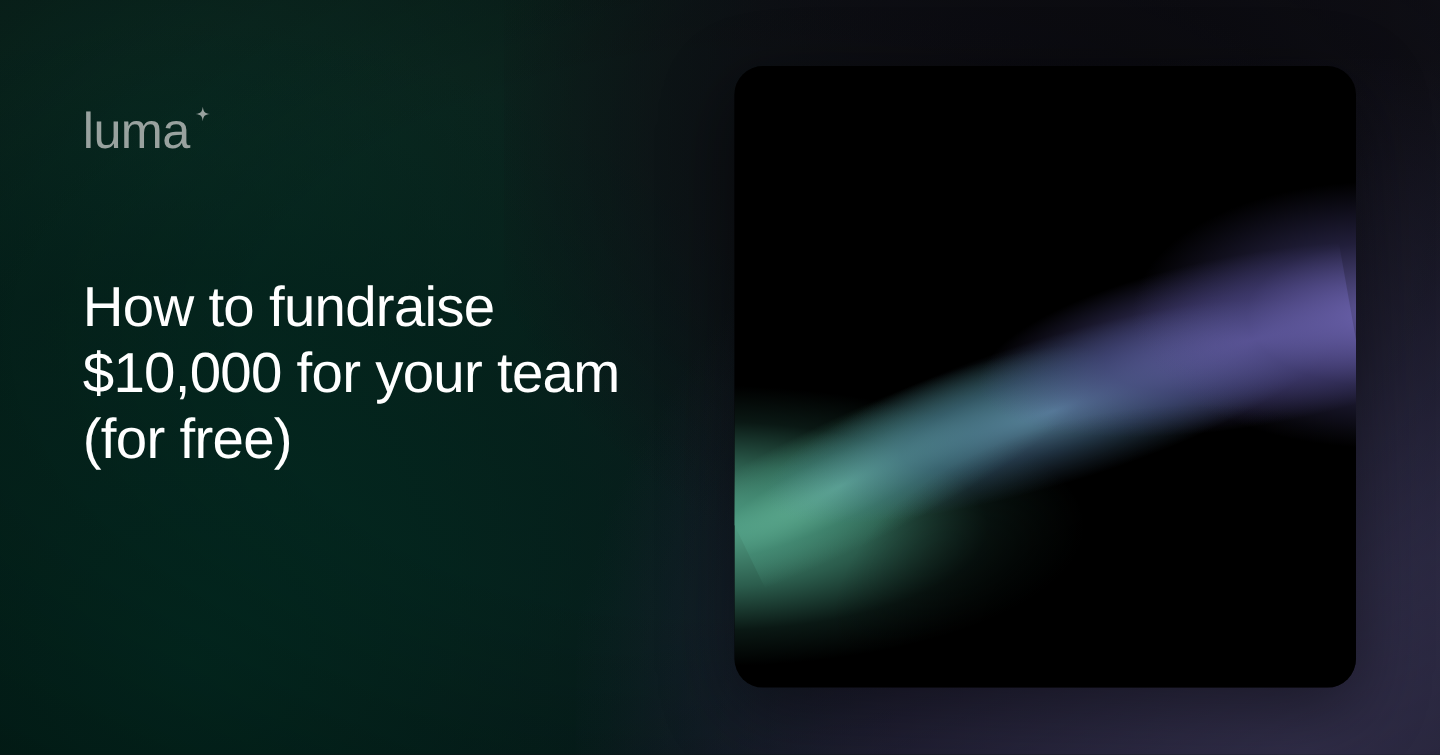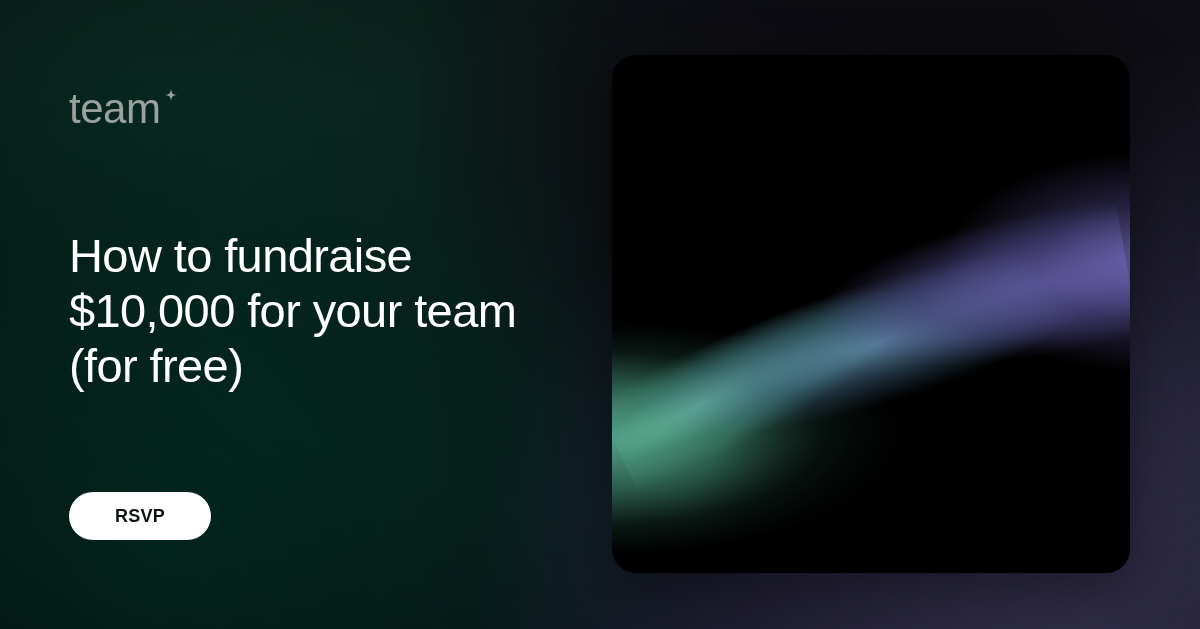--- a/index.html
+++ b/index.html
@@ -174,33 +174,32 @@
   <div class="bg-base"></div>
   <div class="bg-green-tl"></div>
   <div class="bg-green-bl"></div>
   <div class="bg-dark-top"></div>
   <div class="bg-purple-br"></div>
   <div class="bg-vignette"></div>
 
   <div class="left-col">
 
     <div class="brand">
-      <span class="brand-word">team</span>
+      <span class="brand-word">luma</span>
       <span class="brand-spark">
         <svg width="18" height="18" viewBox="0 0 18 18" aria-hidden="true">
           <path d="M9 0 C9.7 4.6 10.4 5.3 15 6 C10.4 6.7 9.7 7.4 9 12 C8.3 7.4 7.6 6.7 3 6 C7.6 5.3 8.3 4.6 9 0 Z" fill="#99a29f"></path>
         </svg>
       </span>
     </div>
 
     <h1 class="headline">How to fundraise
 $10,000 for your team
 (for free)</h1>
 
-    <button class="rsvp-button">RSVP</button>
 
   </div>
 
   <div class="event-image-card">
     <div class="aurora-layer aurora-green"></div>
     <div class="aurora-layer aurora-green2"></div>
     <div class="aurora-layer aurora-teal"></div>
     <div class="aurora-layer aurora-blue"></div>
     <div class="aurora-layer aurora-purple"></div>
     <div class="aurora-layer aurora-shadow"></div>

